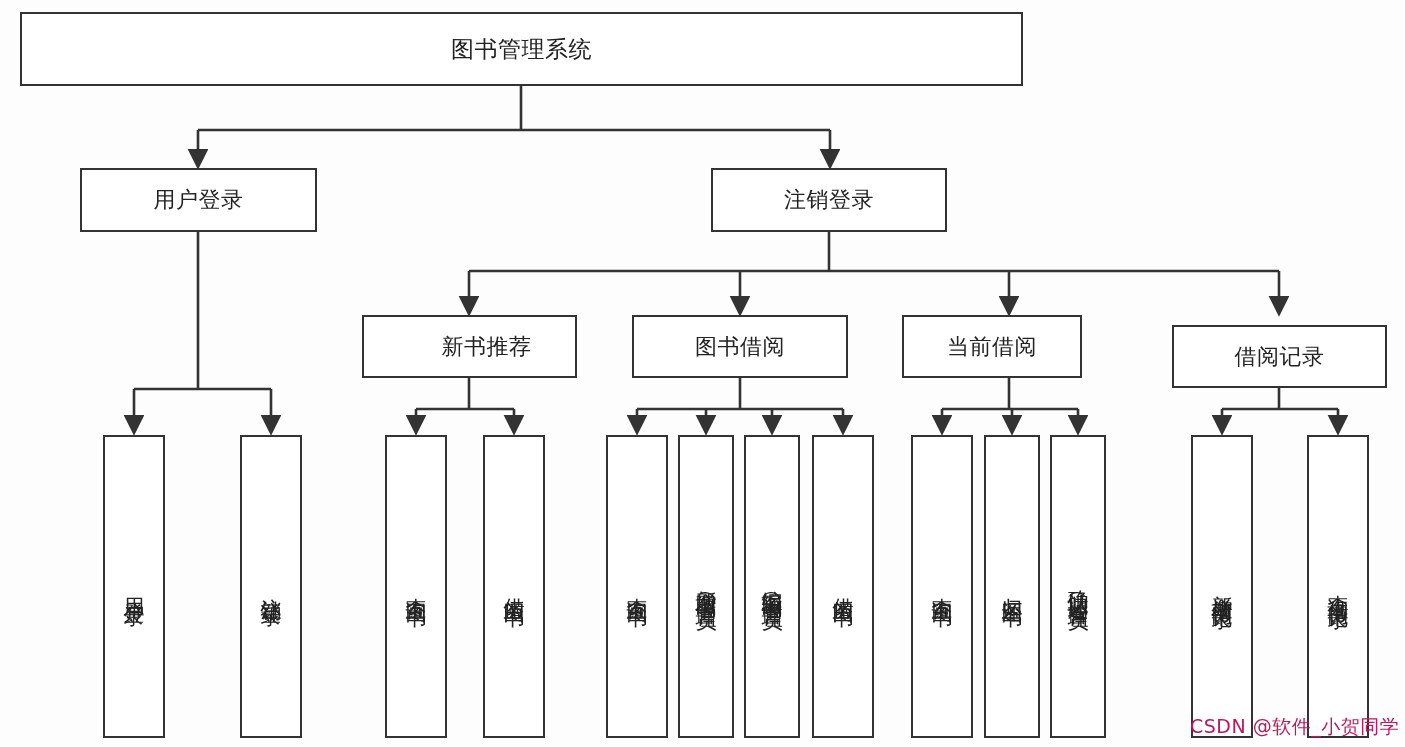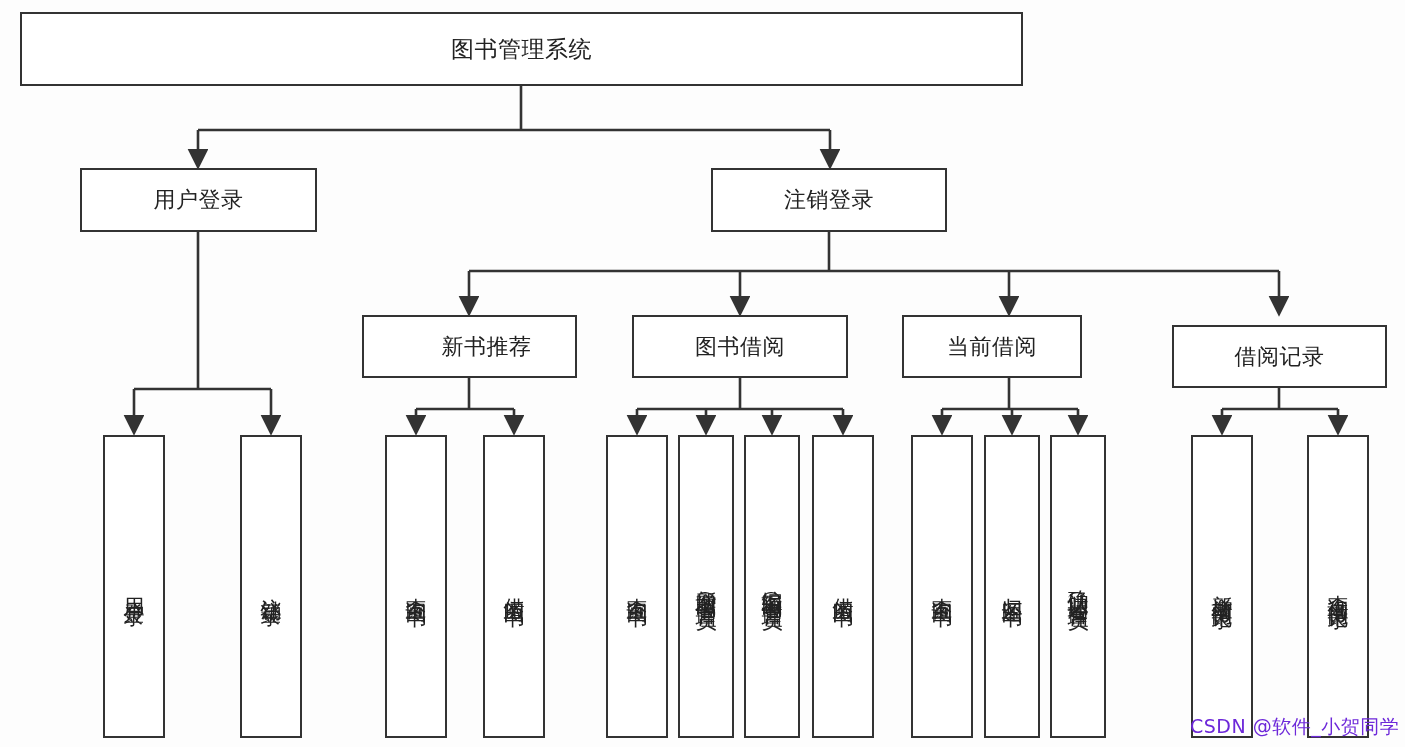--- a/index.html
+++ b/index.html
@@ -59,21 +59,21 @@
     line-height: 1.05;
     letter-spacing: 3px;
     white-space: nowrap;
     max-height: 100%;
   }
   .node.root .node-label {
     font-size: 23px;
   }
   .watermark {
     position: absolute;
-    color: #6d28d9;
+    color: #be185d;
     font-size: 19px;
     white-space: nowrap;
     z-index: 9;
     letter-spacing: 0.5px;
   }
 </style>
 </head>
 <body>
 
 <div id="canvas">

